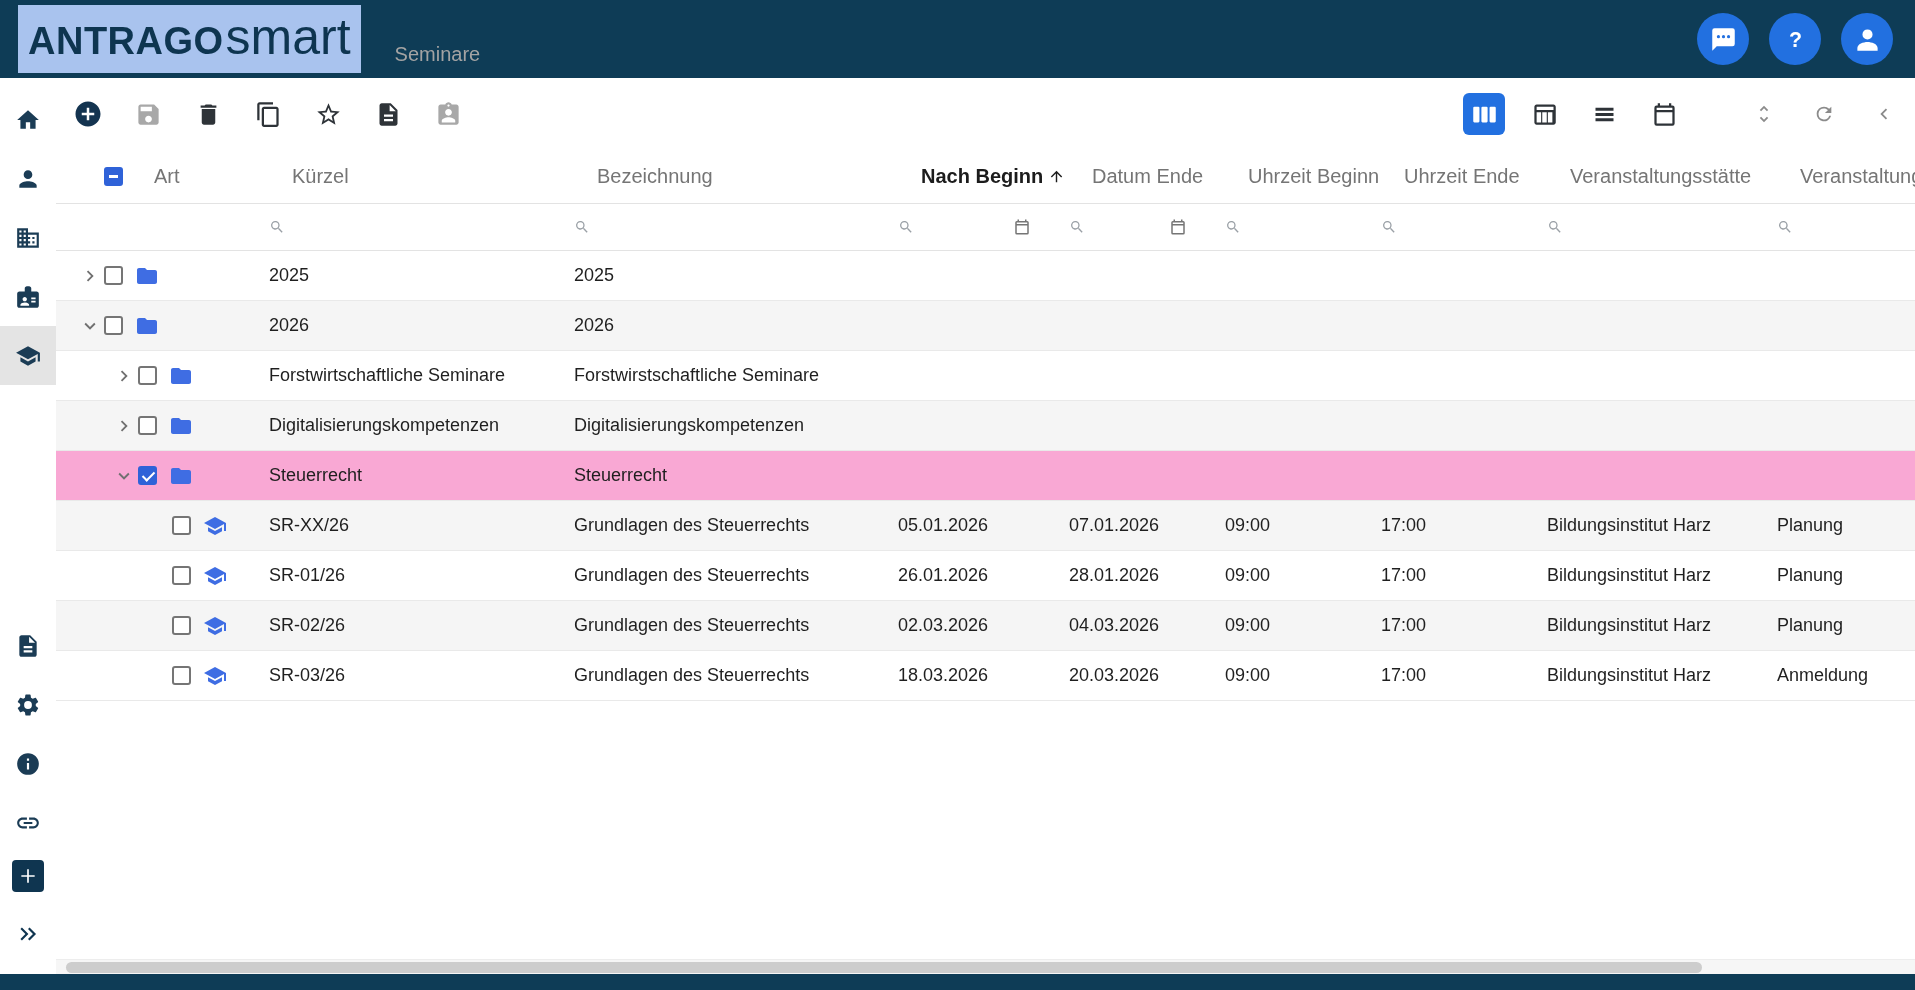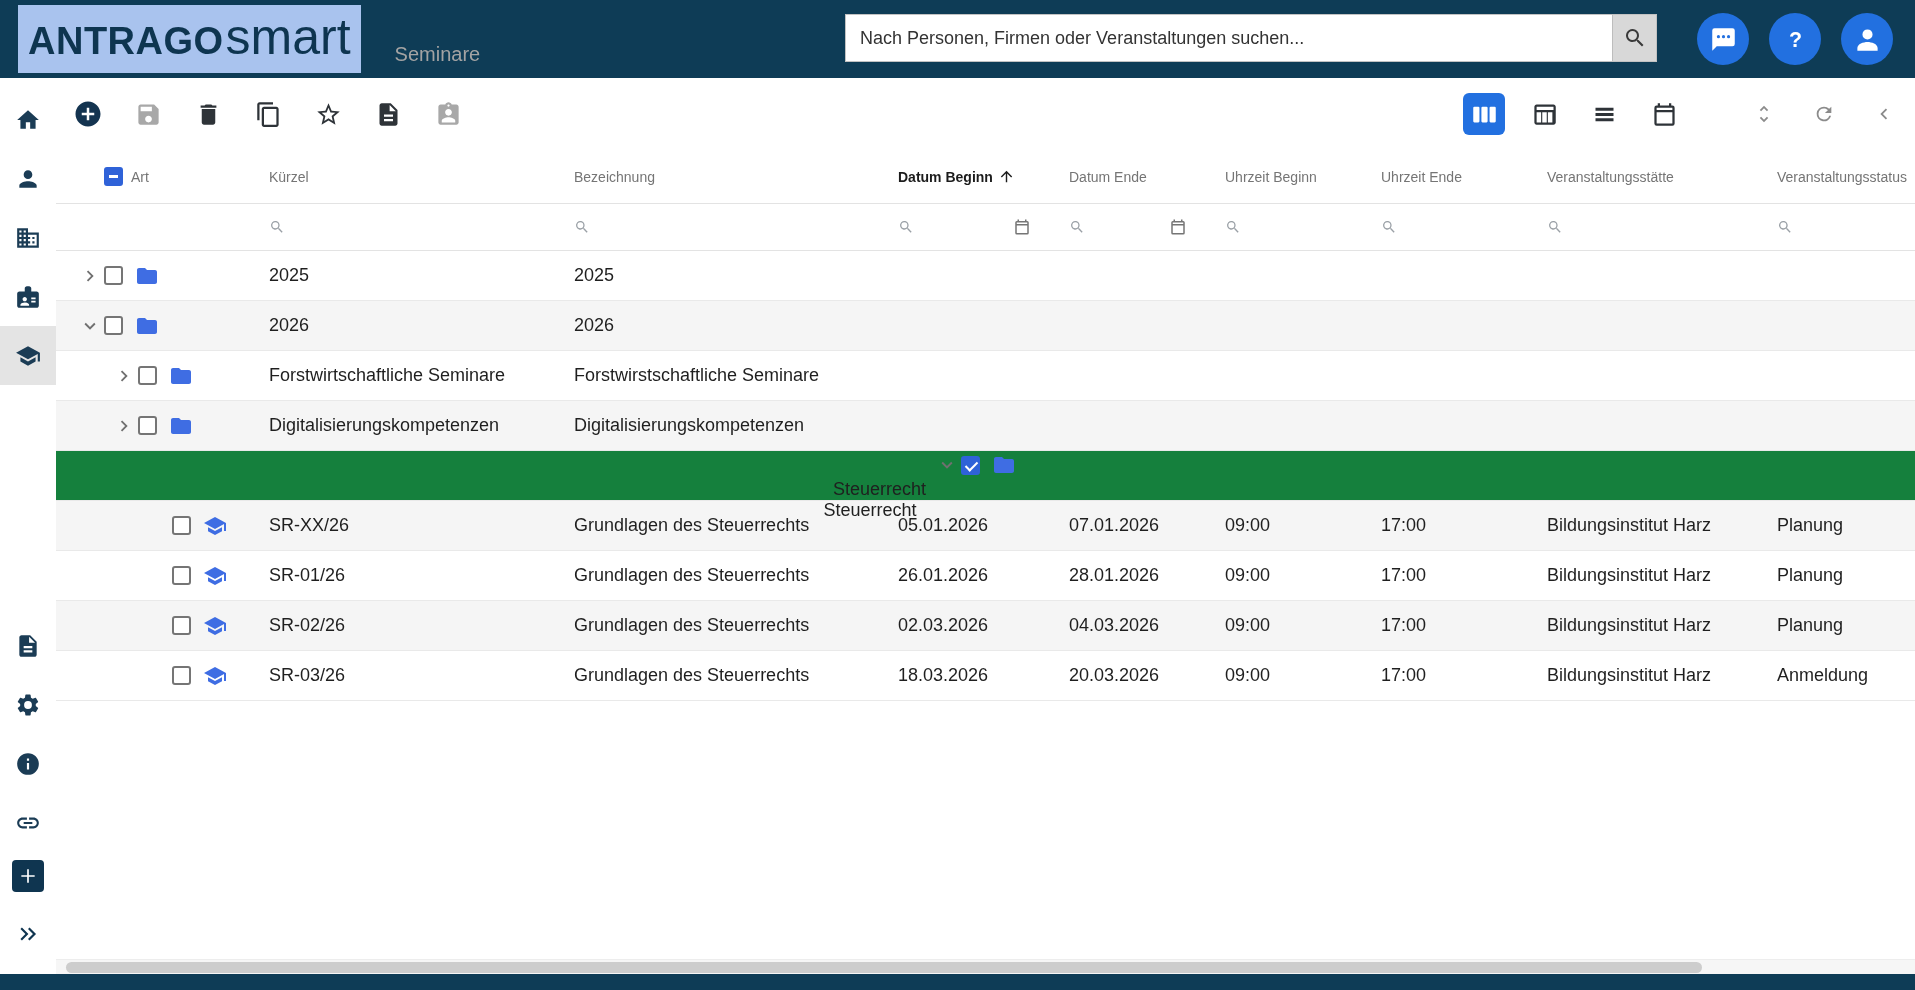--- a/index.html
+++ b/index.html
@@ -70,29 +70,29 @@
   .panel-search .icon { width:17px; height:17px; color:#757575; flex:none; }
   .panel-search input { border:none; outline:none; background:transparent; font-size:17px; color:#333;
     width:100%; font-family:inherit; }
   .panel-search input::placeholder { color:#8a8a8a; opacity:1; }
 
   
   .table-header { height:54px; display:flex; align-items:center; border-bottom:1px solid #e3e3e3; }
   .filter-row { height:47px; display:flex; align-items:center; border-bottom:1px solid #e3e3e3; }
   .row { height:50px; display:flex; align-items:center; border-bottom:1px solid #e9e9e9; cursor:pointer; }
   .row.alt { background:#f5f5f5; }
-  .row.selected { background:#15803d;flex-direction:column; }
+  .row.selected { background:#f9a8d4; }
   .cell { flex:none; padding-right:12px; white-space:nowrap; overflow:hidden; font-size:18px; color:#1f1f1f; }
   .col-tree { width:213px; display:flex; align-items:center; padding-right:0; }
   .col-kuerzel { width:305px; } .col-bezeichnung { width:324px; }
   .col-datum_beginn { width:171px; } .col-datum_ende { width:156px; }
   .col-uhrzeit_beginn { width:156px; } .col-uhrzeit_ende { width:166px; }
   .col-staette { width:230px; }
   .col-status { flex:1 1 auto; min-width:0; }
-  .hdr-label { font-size:14px; color:#757575; }
+  .hdr-label { font-size:20px; color:#757575;margin-left:23px; }
   .cell.sorted { display:flex; align-items:center; }
   .cell.sorted .hdr-label { color:#1c1c1c; font-weight:700; }
   .sort-arrow { width:17px; height:17px; color:#1c1c1c; margin-left:5px; flex:none; }
   .filter-cell { display:flex; align-items:center; }
   .filter-search { width:16px; height:16px; color:#9aa0a6; flex:none; }
   .filter-cal { width:18px; height:18px; color:#757575; flex:none; margin-left:auto; margin-right:26px; }
 
   .indent { flex:none; height:1px; }
   .tree-toggle, .tree-toggle-ph { width:28px; height:28px; flex:none; display:flex; align-items:center;
     justify-content:center; background:none; border:none; padding:0; cursor:pointer; }
@@ -117,30 +117,20 @@
 </style>
 </head>
 <body>
 
 <div class="app-header" data-name="app-header">
   <div class="logo" data-name="app-logo">
     <span class="logo-primary" data-name="logo-primary">ANTRAGO</span>
     <span class="logo-secondary" data-name="logo-secondary">smart</span>
   </div>
   <span class="module-title" data-name="module-title">Seminare</span>
-  <div class="search-wrap" data-name="global-search">
-    <input type="text" data-name="global-search-input" placeholder="Nach Personen, Firmen oder Veranstaltungen suchen..." style="">
-    <button class="search-btn" data-name="global-search-button">
-      <span class="icon" data-name="search-icon" id="global-search-icon">
-          <svg viewBox="0 0 24 24" aria-hidden="true">
-            <path d="M15.5 14h-.79l-.28-.27a6.5 6.5 0 1 0-.7.7l.27.28v.79l5 4.99L20.49 19l-4.99-5zm-6 0A4.5 4.5 0 1 1 14 9.5 4.5 4.5 0 0 1 9.5 14z"></path>
-          </svg>
-        </span>
-    </button>
-  </div>
   <div class="header-circles" id="header-circles" data-name="header-actions">
       <button class="circle-btn" data-name="chat-button">
         <span class="icon" data-name="chat-icon">
           <svg viewBox="0 0 24 24" aria-hidden="true">
             <path d="M20 2H4a2 2 0 0 0-2 2v18l4-4h14a2 2 0 0 0 2-2V4a2 2 0 0 0-2-2z"></path>
             <circle cx="7.5" cy="9.5" r="1.4" fill="#2270e0"></circle>
             <circle cx="12" cy="9.5" r="1.4" fill="#2270e0"></circle>
             <circle cx="16.5" cy="9.5" r="1.4" fill="#2270e0"></circle>
           </svg>
         </span>
@@ -350,21 +340,21 @@
 
     <div class="table-header" id="table-header" data-name="table-header">
         <div class="cell col-tree" data-name="column-header-art">
           <span class="indent" style="width:48px"></span>
           <div class="checkbox hdr-checkbox-gap indeterminate" data-name="select-all-checkbox"></div>
           <span class="hdr-label" data-name="column-label-art">Art</span>
         </div>
         <div class="cell col-kuerzel" data-name="column-header-kuerzel"><span class="hdr-label" data-name="column-label-kuerzel">Kürzel</span></div>
         <div class="cell col-bezeichnung" data-name="column-header-bezeichnung"><span class="hdr-label" data-name="column-label-bezeichnung">Bezeichnung</span></div>
         <div class="cell col-datum_beginn sorted" data-name="column-header-datum_beginn">
-          <span class="hdr-label" data-name="column-label-datum_beginn">Datum Beginn</span>
+          <span class="hdr-label" data-name="column-label-datum_beginn">Nach Beginn</span>
           <span class="icon sort-arrow" data-name="arrow-up-icon">
             <svg viewBox="0 0 24 24" aria-hidden="true">
               <path d="M4 12l1.41 1.41L11 7.83V20h2V7.83l5.59 5.58L20 12l-8-8-8 8z"></path>
             </svg>
           </span>
         </div>
         <div class="cell col-datum_ende" data-name="column-header-datum_ende"><span class="hdr-label" data-name="column-label-datum_ende">Datum Ende</span></div>
         <div class="cell col-uhrzeit_beginn" data-name="column-header-uhrzeit_beginn"><span class="hdr-label" data-name="column-label-uhrzeit_beginn">Uhrzeit Beginn</span></div>
         <div class="cell col-uhrzeit_ende" data-name="column-header-uhrzeit_ende"><span class="hdr-label" data-name="column-label-uhrzeit_ende">Uhrzeit Ende</span></div>
         <div class="cell col-staette" data-name="column-header-staette"><span class="hdr-label" data-name="column-label-staette">Veranstaltungsstätte</span></div>

